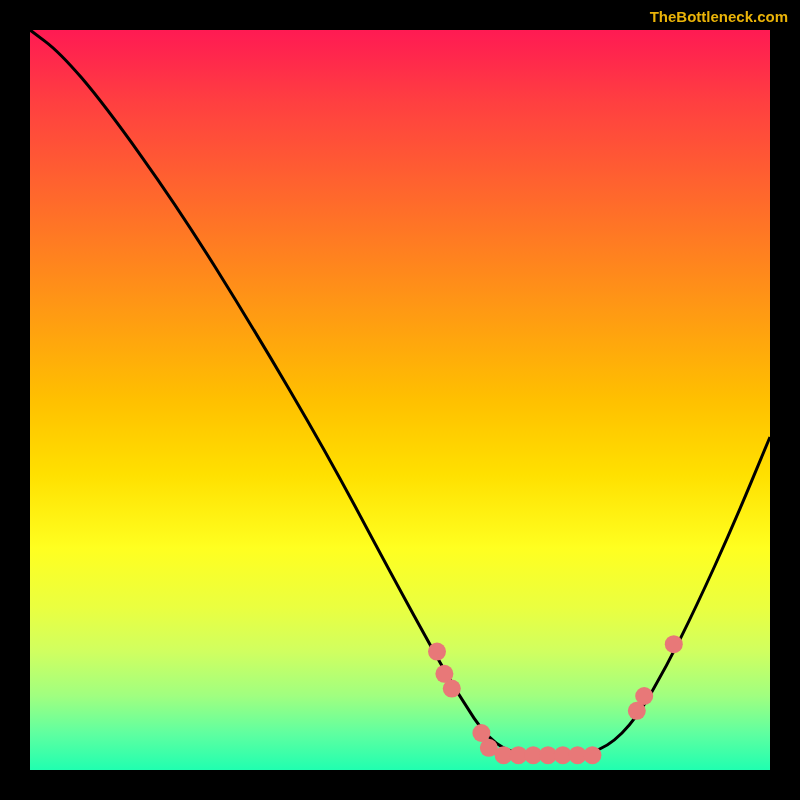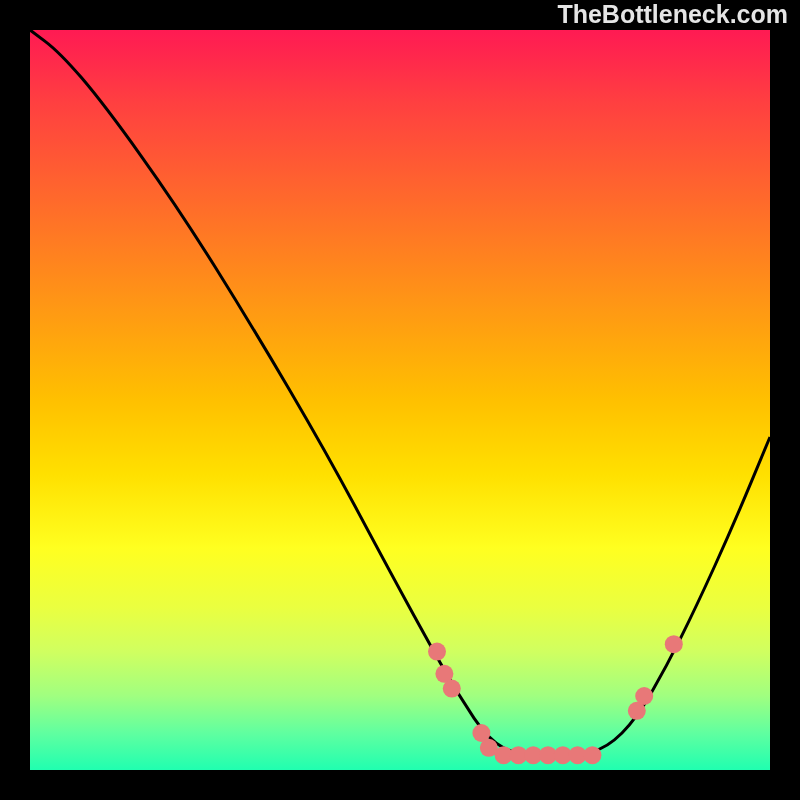--- a/index.html
+++ b/index.html
@@ -6,24 +6,24 @@
     margin: 0;
     padding: 0;
     background: #000;
     width: 800px;
     height: 800px;
     position: relative;
     font-family: Arial, sans-serif;
   }
   .watermark {
     position: absolute;
-    top: 0;
+    top: 8px;
     right: 12px;
-    color: #e5e5e5;
-    font-size: 25px;
+    color: #eab308;
+    font-size: 15px;
     font-weight: bold;
     z-index: 10;
   }
   .chart-container {
     position: absolute;
     top: 30px;
     left: 30px;
     width: 740px;
     height: 740px;
   }

